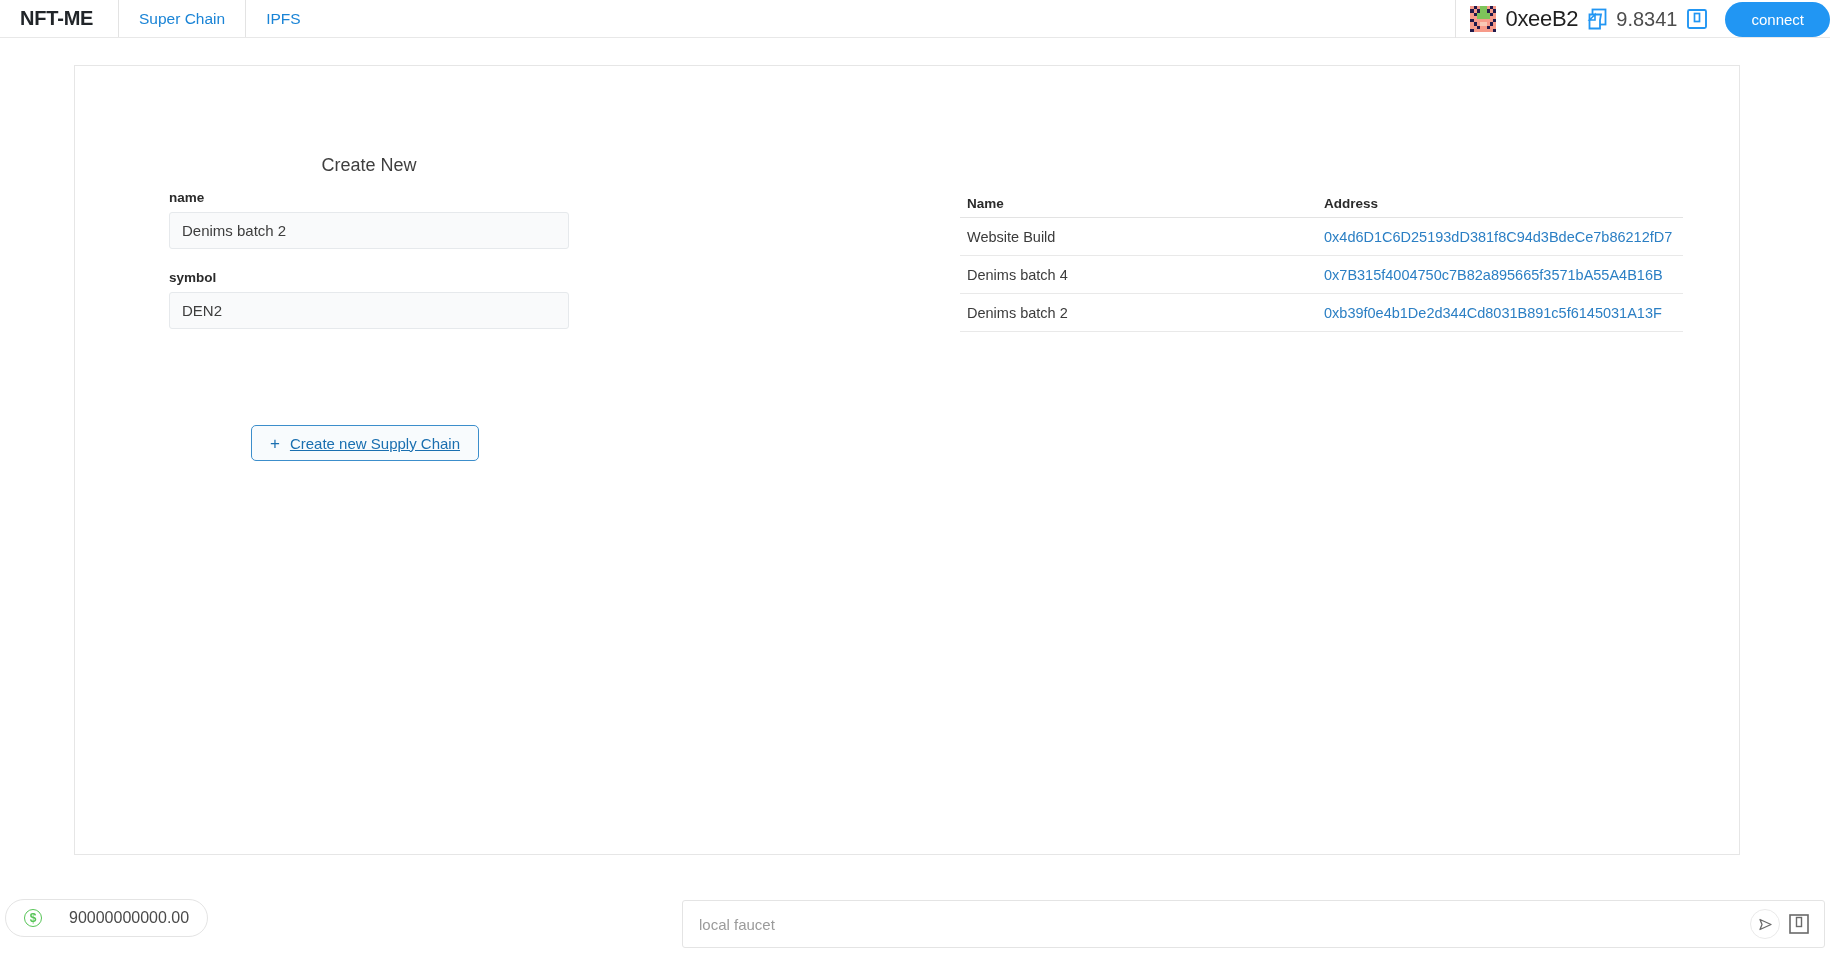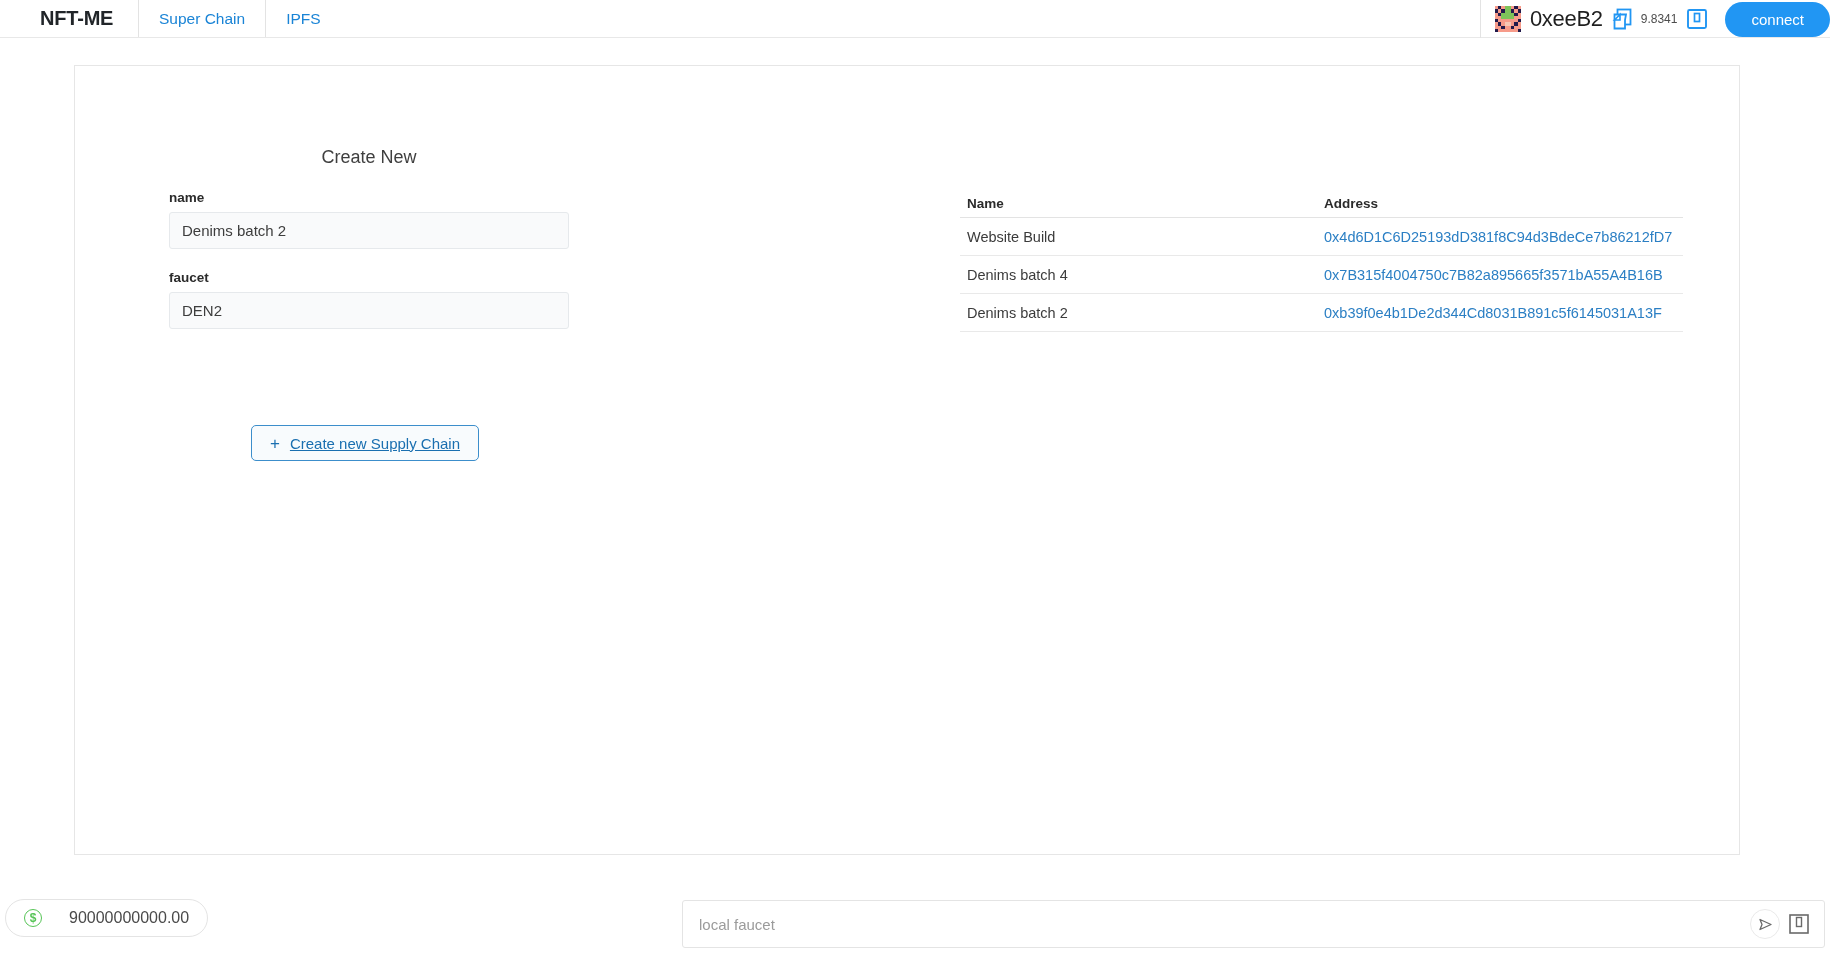--- a/index.html
+++ b/index.html
@@ -10,21 +10,21 @@
     font-family: "Liberation Sans", sans-serif;
     overflow: hidden;
   }
 
   
   .topbar {
     position: absolute; top: 0; left: 0;
     width: 1830px; height: 38px;
     background: #ffffff;
     border-bottom: 1px solid #e8e8e8;
-    display: flex; align-items: stretch; padding-left: 20px;
+    display: flex; align-items: stretch;
   }
   .brand {
     width: 118px;
     display: flex; align-items: center; padding-left: 20px;
     font-size: 20px; font-weight: bold; color: #212529;
     letter-spacing: -0.2px;
   }
   .nav-divider { width: 1px; background: #e3e3e3; margin: 0; }
   .nav-link {
     display: flex; align-items: center;
@@ -46,41 +46,41 @@
     display: grid;
     grid-template-columns: repeat(8, 1fr);
     grid-template-rows: repeat(8, 1fr);
     flex: none;
   }
   .addr {
     font-size: 22px; color: #1f1f1f; letter-spacing: -0.3px;
     white-space: nowrap;
   }
   .icon-btn { display: flex; align-items: center; cursor: pointer; }
-  .balance { font-size: 12px; color: #4d4d4d; white-space: nowrap; }
+  .balance { font-size: 20px; color: #4d4d4d; white-space: nowrap; }
   .connect-btn {
     background: #2196f3; color: #fff;
     border: none; border-radius: 20px;
     font-size: 15px; font-family: inherit;
     padding: 9px 26px; margin-left: 8px; margin-right: 0;
     cursor: pointer; white-space: nowrap;
   }
 
   
   .card {
     position: absolute;
     left: 74px; top: 65px;
     width: 1666px; height: 790px;
     border: 1px solid #e6e6e6;
     background: #fff;
   }
 
   .panel-title {
     position: absolute;
-    left: 169px; top: 147px;
+    left: 169px; top: 155px;
     width: 400px;
     text-align: center;
     font-size: 18px; color: #3f3f3f;
   }
 
   .form { position: absolute; left: 169px; top: 190px; width: 400px; }
   .field-label {
     font-size: 13.5px; font-weight: bold; color: #2b2b2b;
     margin-bottom: 7px; margin-top: 0;
   }
@@ -290,21 +290,21 @@
 <div class="form">
 
   <div>
     <div class="field-label">name</div>
     <div class="field-wrap">
       <input class="text-input" type="text" value="Denims batch 2" style="">
     </div>
   </div>
 
   <div>
-    <div class="field-label">faucet</div>
+    <div class="field-label">symbol</div>
     <div class="field-wrap">
       <input class="text-input" type="text" value="DEN2" style="">
     </div>
   </div>
 
 
 </div>
 
 <div class="create-btn">
   <span class="plus">+</span>

